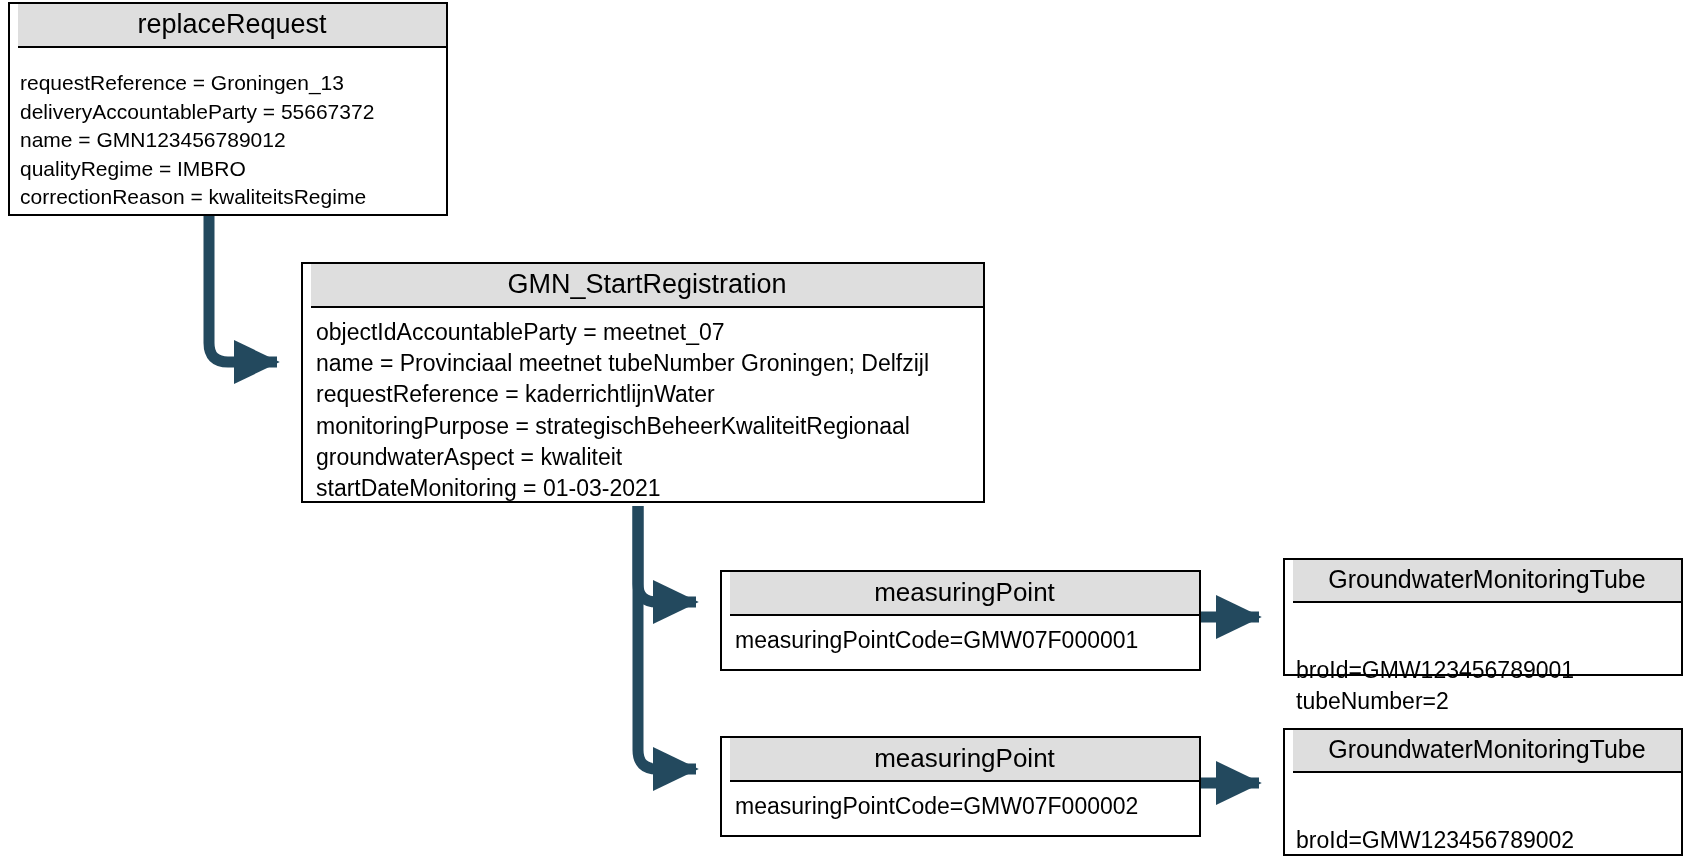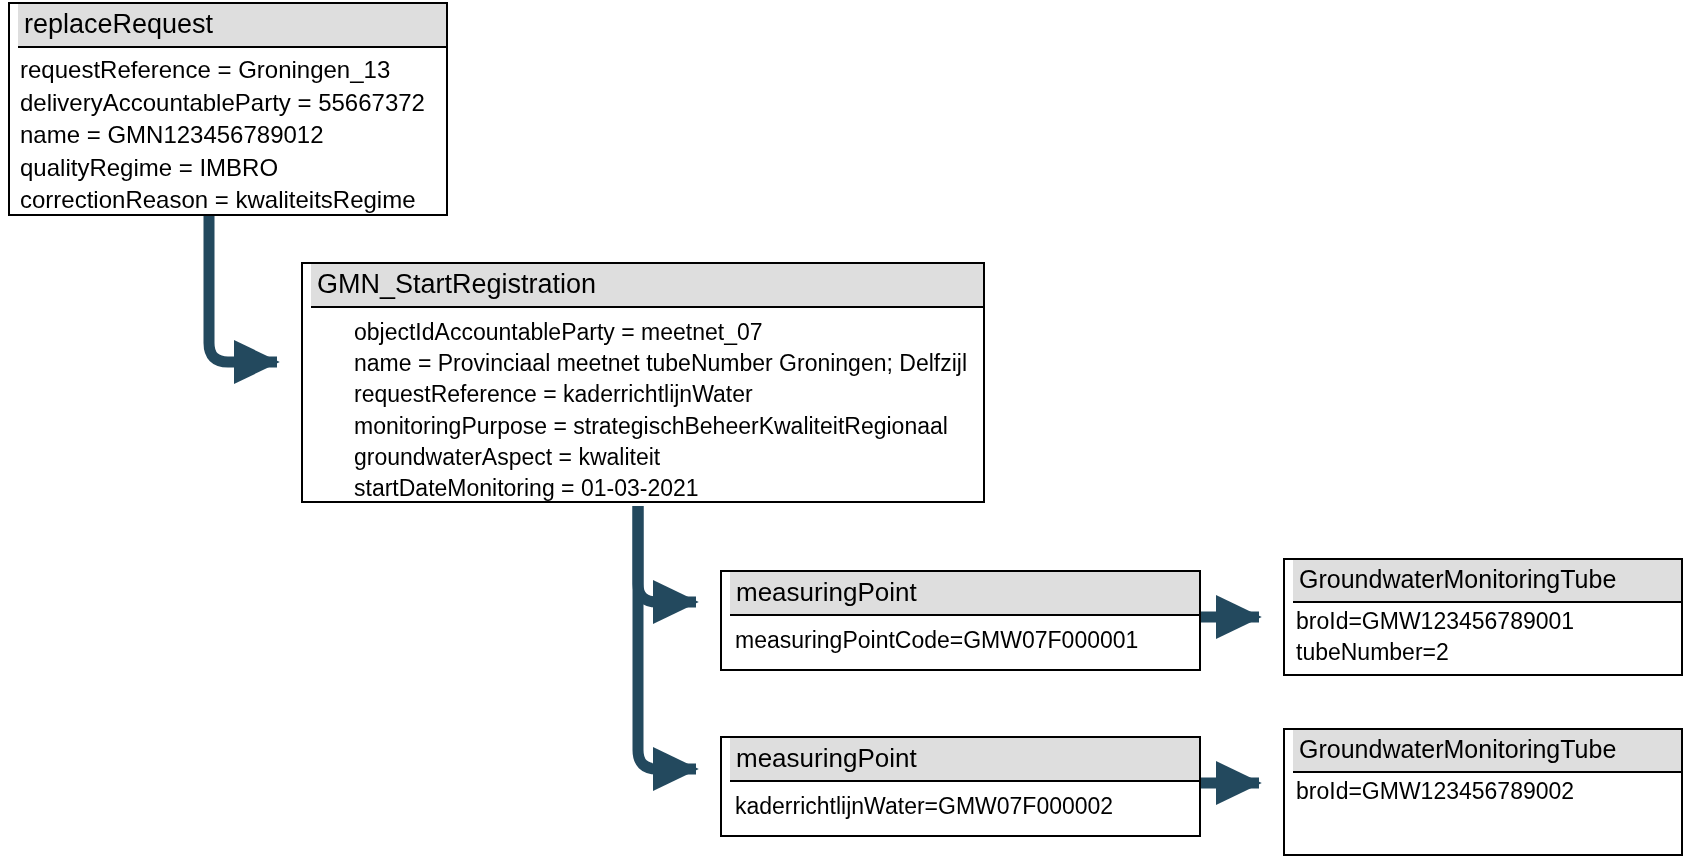--- a/index.html
+++ b/index.html
@@ -24,56 +24,56 @@
   
   .uml-box {
     position: absolute;
     border: 2px solid #000000;
     background: #ffffff;
     z-index: 5;
   }
   .uml-header {
     background: #dedede;
     border-bottom: 2px solid #000000;
-    text-align: left;
+    text-align: center;
     font-size: 26px;
     line-height: 1.08;
     padding: 7px 6px 8px 6px;
     white-space: nowrap;
     overflow: hidden;
     margin-left: 8px;
   }
   .uml-body {
     padding: 8px 10px 8px 10px;
     font-size: 23px;
     line-height: 1.37;
   }
   .uml-body .attr {
     white-space: nowrap;
     overflow: hidden;
   }
 
   
   #box-replace-request { left: 8px;   top: 2px;   width: 440px; height: 214px; }
   #box-replace-request .uml-header { font-size: 27px; padding-top: 6px; padding-bottom: 7px; }
-  #box-replace-request .uml-body   { font-size: 24px; line-height: 1.355; padding-top: 6px; }
+  #box-replace-request .uml-body   { font-size: 21px; line-height: 1.355; padding-top: 21px; }
 
   #box-gmn-startregistration { left: 301px; top: 262px; width: 684px; height: 241px; }
   #box-gmn-startregistration .uml-header { font-size: 27px; padding-top: 6px; padding-bottom: 7px; }
-  #box-gmn-startregistration .uml-body   { font-size: 23px; line-height: 1.355; padding-top: 9px; padding-left: 3px; margin-left: 48px; }
+  #box-gmn-startregistration .uml-body   { font-size: 23px; line-height: 1.355; padding-top: 9px; padding-left: 13px; }
 
   #box-measuring-point-1 { left: 720px; top: 570px; width: 481px; height: 101px; }
   #box-measuring-point-2 { left: 720px; top: 736px; width: 481px; height: 101px; }
   .mp-box .uml-header { font-size: 26px; padding-top: 6px; padding-bottom: 8px; }
   .mp-box .uml-body   { font-size: 23px; padding-top: 9px; padding-left: 13px; }
 
   #box-gw-tube-1 { left: 1283px; top: 558px; width: 400px; height: 118px; }
   #box-gw-tube-2 { left: 1283px; top: 728px; width: 400px; height: 128px; }
   .tube-box .uml-header { font-size: 25px; padding-top: 6px; padding-bottom: 8px; }
-  .tube-box .uml-body   { font-size: 23px; line-height: 1.33; padding-top: 3px; padding-left: 11px; }
+  .tube-box .uml-body   { font-size: 23px; line-height: 1.33; padding-top: 12px; padding-left: 11px; margin-top: 40px; }
 
   
   #connectors {
     position: absolute;
     left: 0; top: 0;
     width: 1686px;
     height: 864px;
     z-index: 2;
     pointer-events: none;
   }
@@ -137,21 +137,21 @@
   <div class="uml-box mp-box" id="box-measuring-point-1">
     <div class="uml-header">measuringPoint</div>
     <div class="uml-body">
       <div class="attr">measuringPointCode=GMW07F000001</div>
     </div>
   </div>
 
   <div class="uml-box mp-box" id="box-measuring-point-2">
     <div class="uml-header">measuringPoint</div>
     <div class="uml-body">
-      <div class="attr">kaderrichtlijnWater=GMW07F000002</div>
+      <div class="attr">measuringPointCode=GMW07F000002</div>
     </div>
   </div>
 
   <div class="uml-box tube-box" id="box-gw-tube-1">
     <div class="uml-header">GroundwaterMonitoringTube</div>
     <div class="uml-body">
       <div class="attr">broId=GMW123456789001</div>
       <div class="attr">tubeNumber=2</div>
     </div>
   </div>

